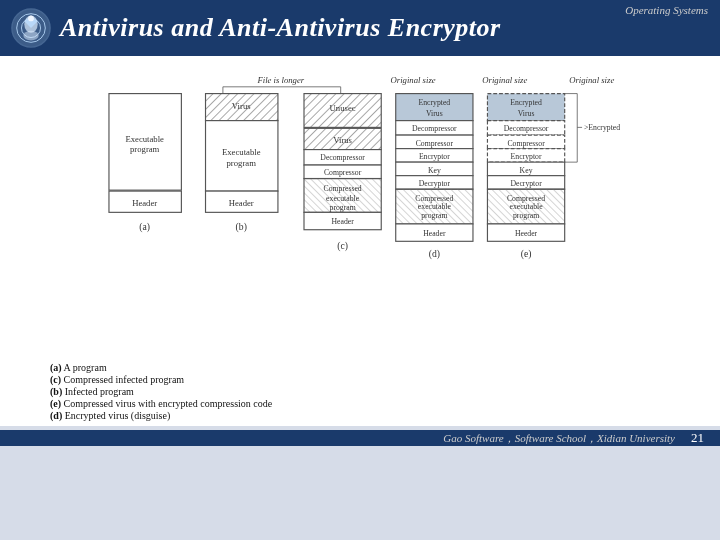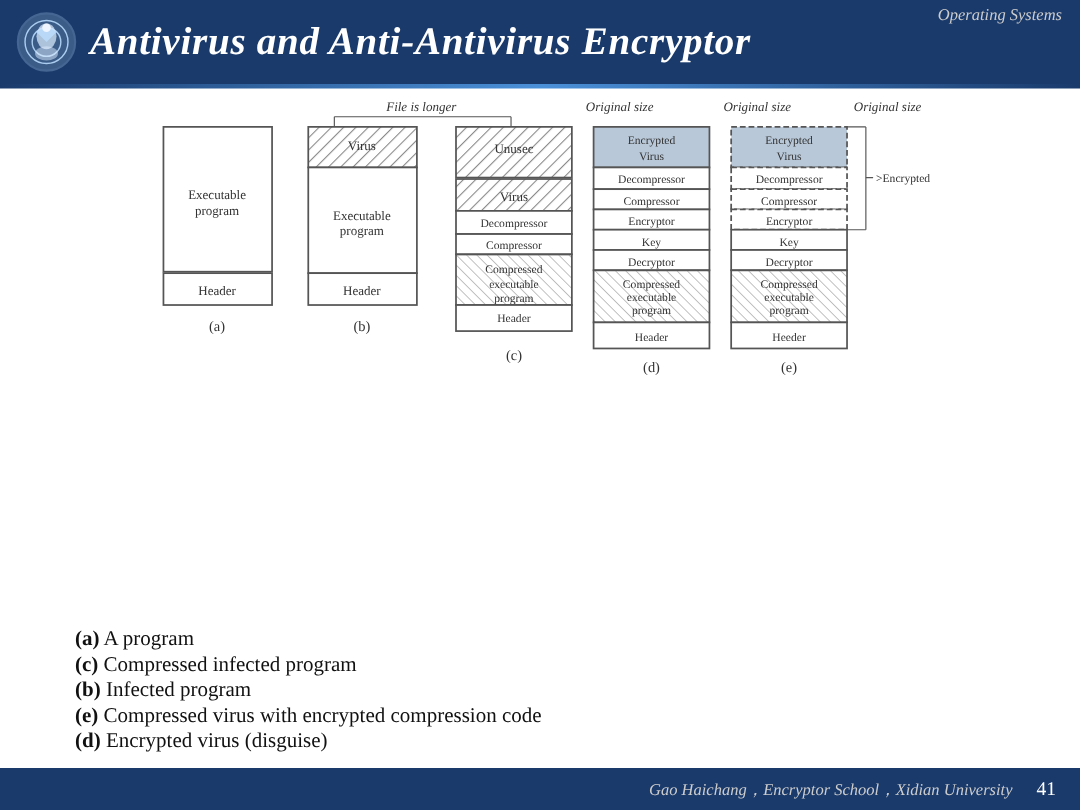--- a/index.html
+++ b/index.html
@@ -7,21 +7,21 @@
       width: 720px;
       height: 540px;
       background: #d6dce8;
       font-family: 'Times New Roman', Times, serif;
       overflow: hidden;
       position: relative;
     }
 
     .slide {
       width: 720px;
-      height: 540px;
+      height: 426px;
       background: white;
       position: relative;
       display: flex;
       flex-direction: column;
     }
 
     
     .header {
       background: #1a3a6b;
       padding: 6px 16px 6px 60px;
@@ -59,21 +59,21 @@
     }
 
     .header-line {
       height: 3px;
       background: linear-gradient(to right, #1a3a6b 0%, #4a90d9 50%, #1a3a6b 100%);
     }
 
     
     .content {
       flex: 1;
-      padding: 0 20px 4px 20px;
+      padding: 12px 20px 4px 20px;
       display: flex;
       flex-direction: column;
     }
 
     
     .diagram-area {
       display: flex;
       justify-content: center;
       align-items: flex-start;
       margin-bottom: 10px;
@@ -84,21 +84,21 @@
       width: 560px;
       height: 280px;
     }
 
     
     .description {
       padding: 4px 30px;
     }
 
     .description p {
-      font-size: 14px;
+      font-size: 10px;
       margin-bottom: 1px;
       color: #111;
     }
 
     .description p strong {
       font-weight: bold;
     }
 
     
     .footer {
@@ -277,17 +277,17 @@
       <p><strong>(a)</strong> A program</p>
       <p><strong>(c)</strong> Compressed infected program</p>
       <p><strong>(b)</strong> Infected  program</p>
       <p><strong>(e)</strong> Compressed virus with encrypted compression code</p>
       <p><strong>(d)</strong> Encrypted virus (disguise)</p>
     </div>
 
   </div>
 
   <div class="footer">
-    <span class="footer-text">Gao Haichang，Encryptor School，Xidian University</span>
-    <span class="footer-page">41</span>
+    <span class="footer-text">Gao Software，Software School，Xidian University</span>
+    <span class="footer-page">21</span>
   </div>
 
 </div>
 
 </body></html>

